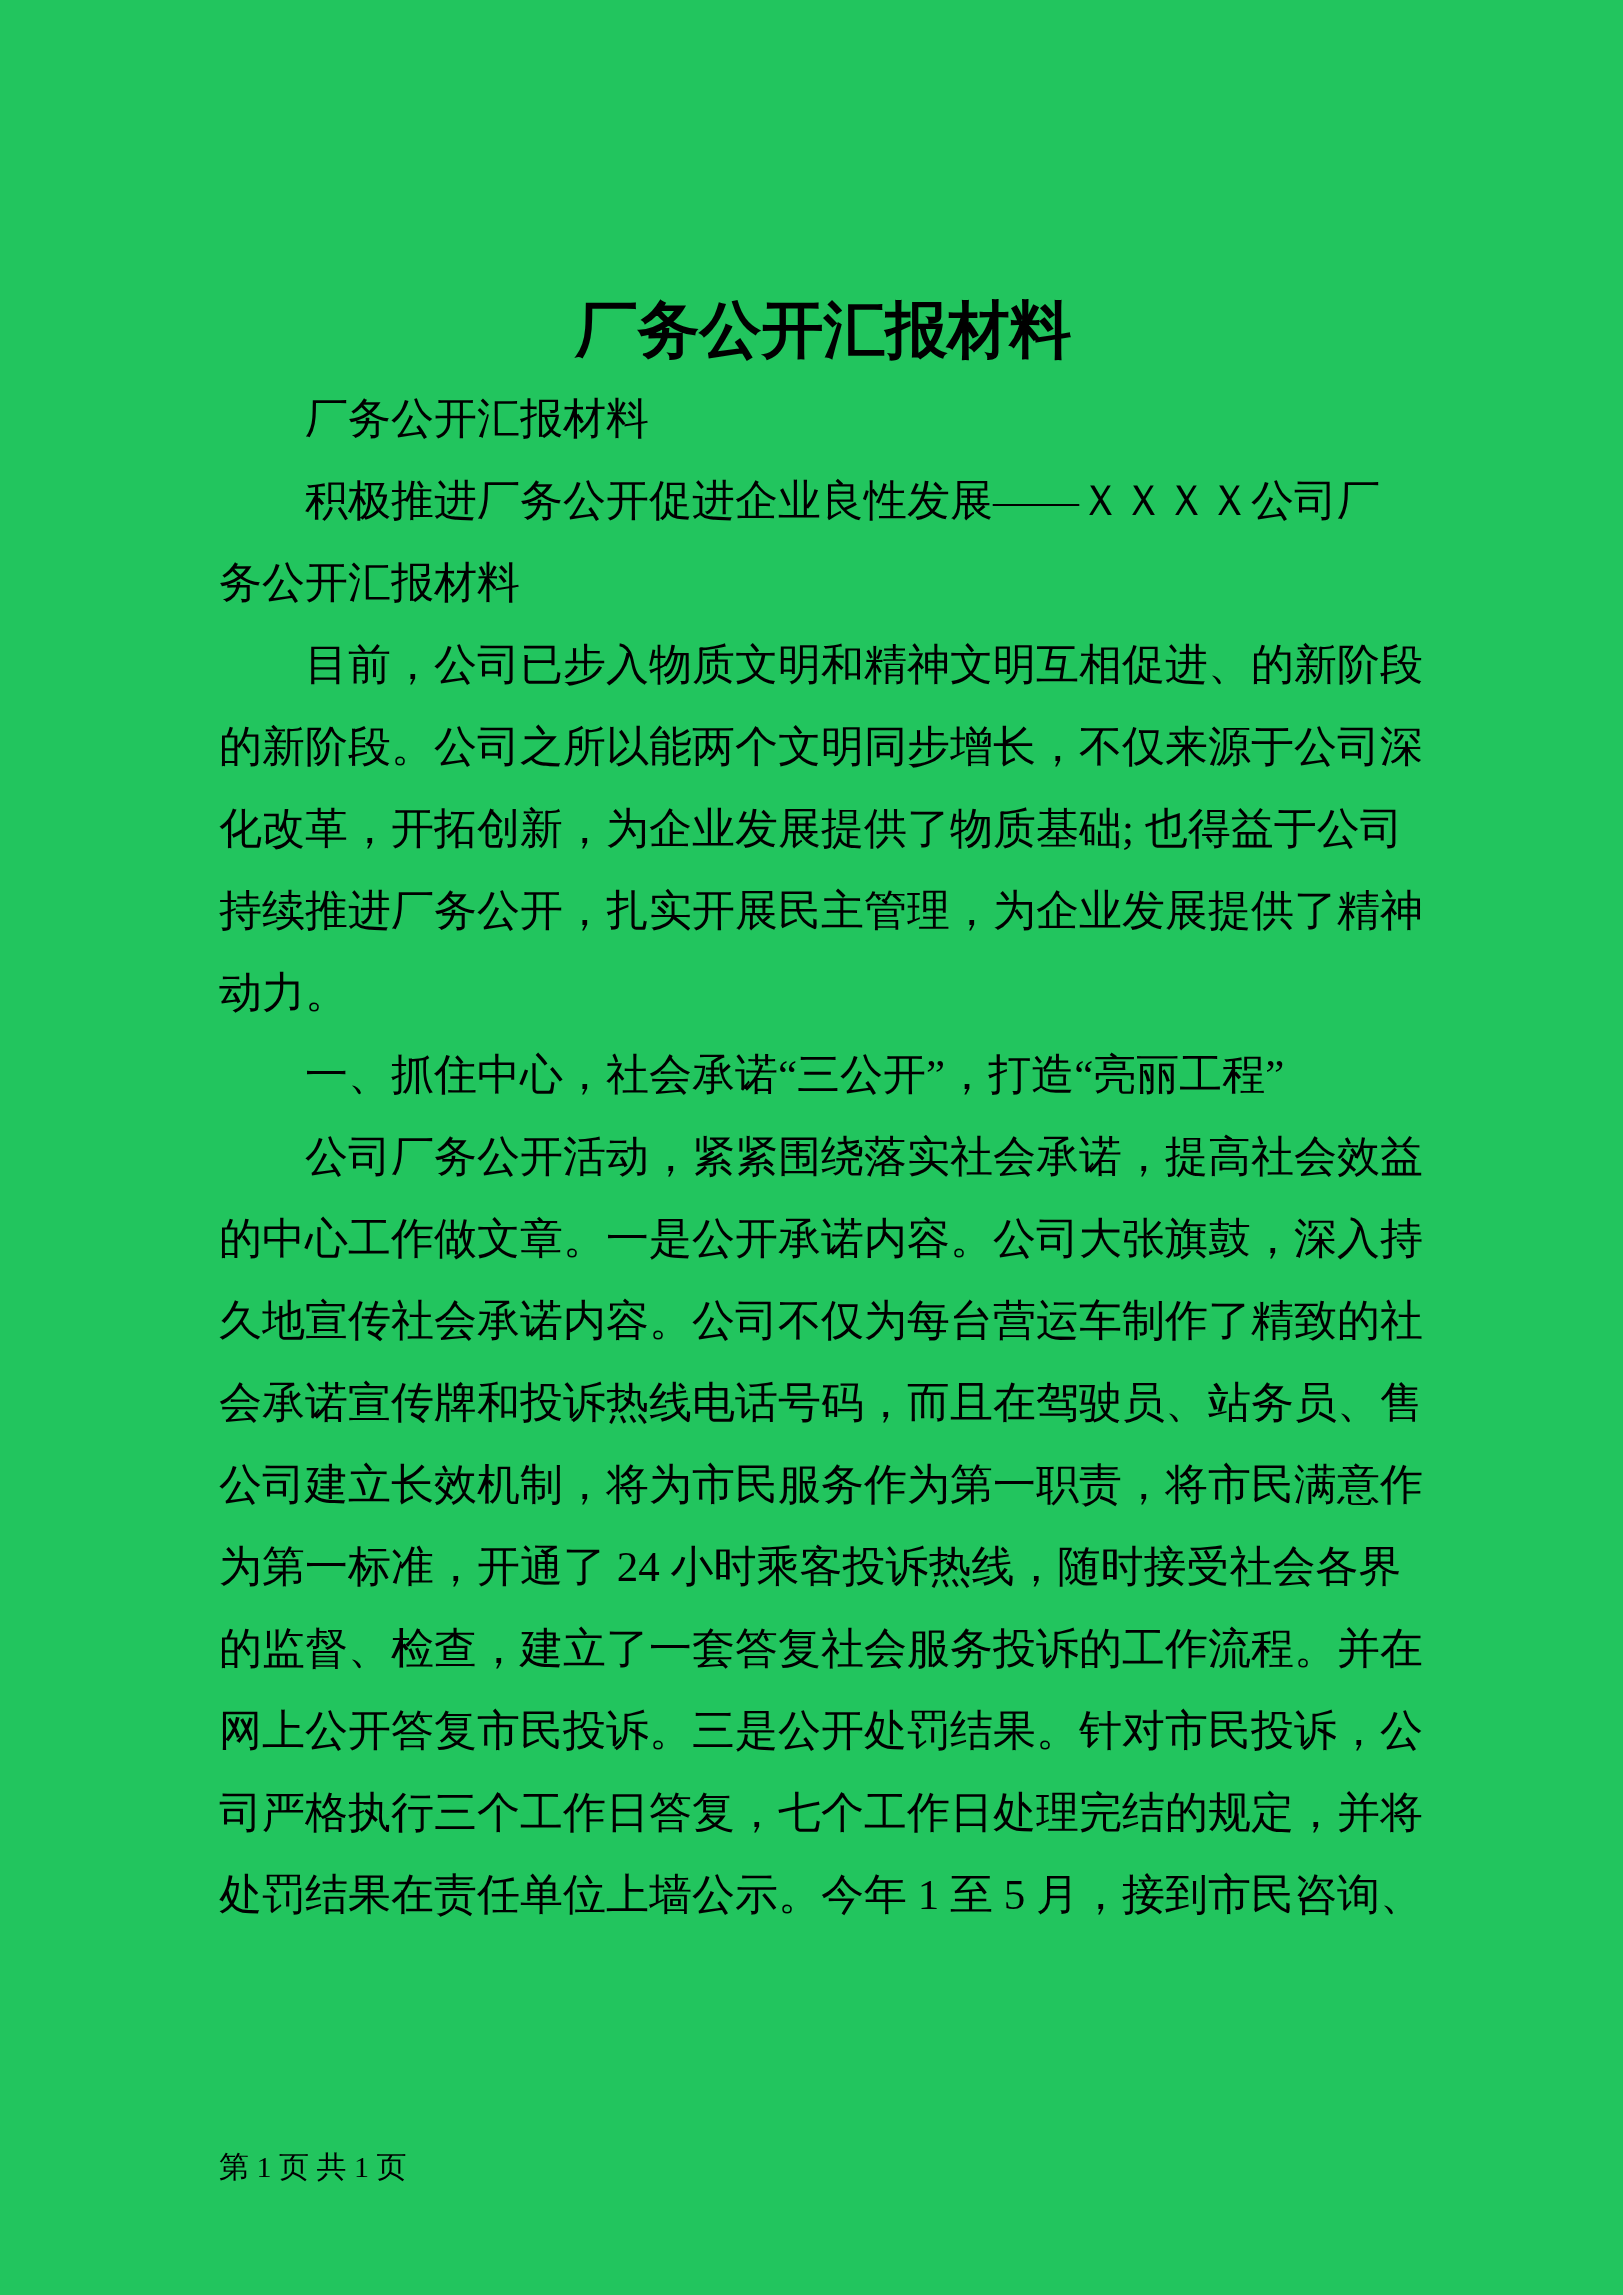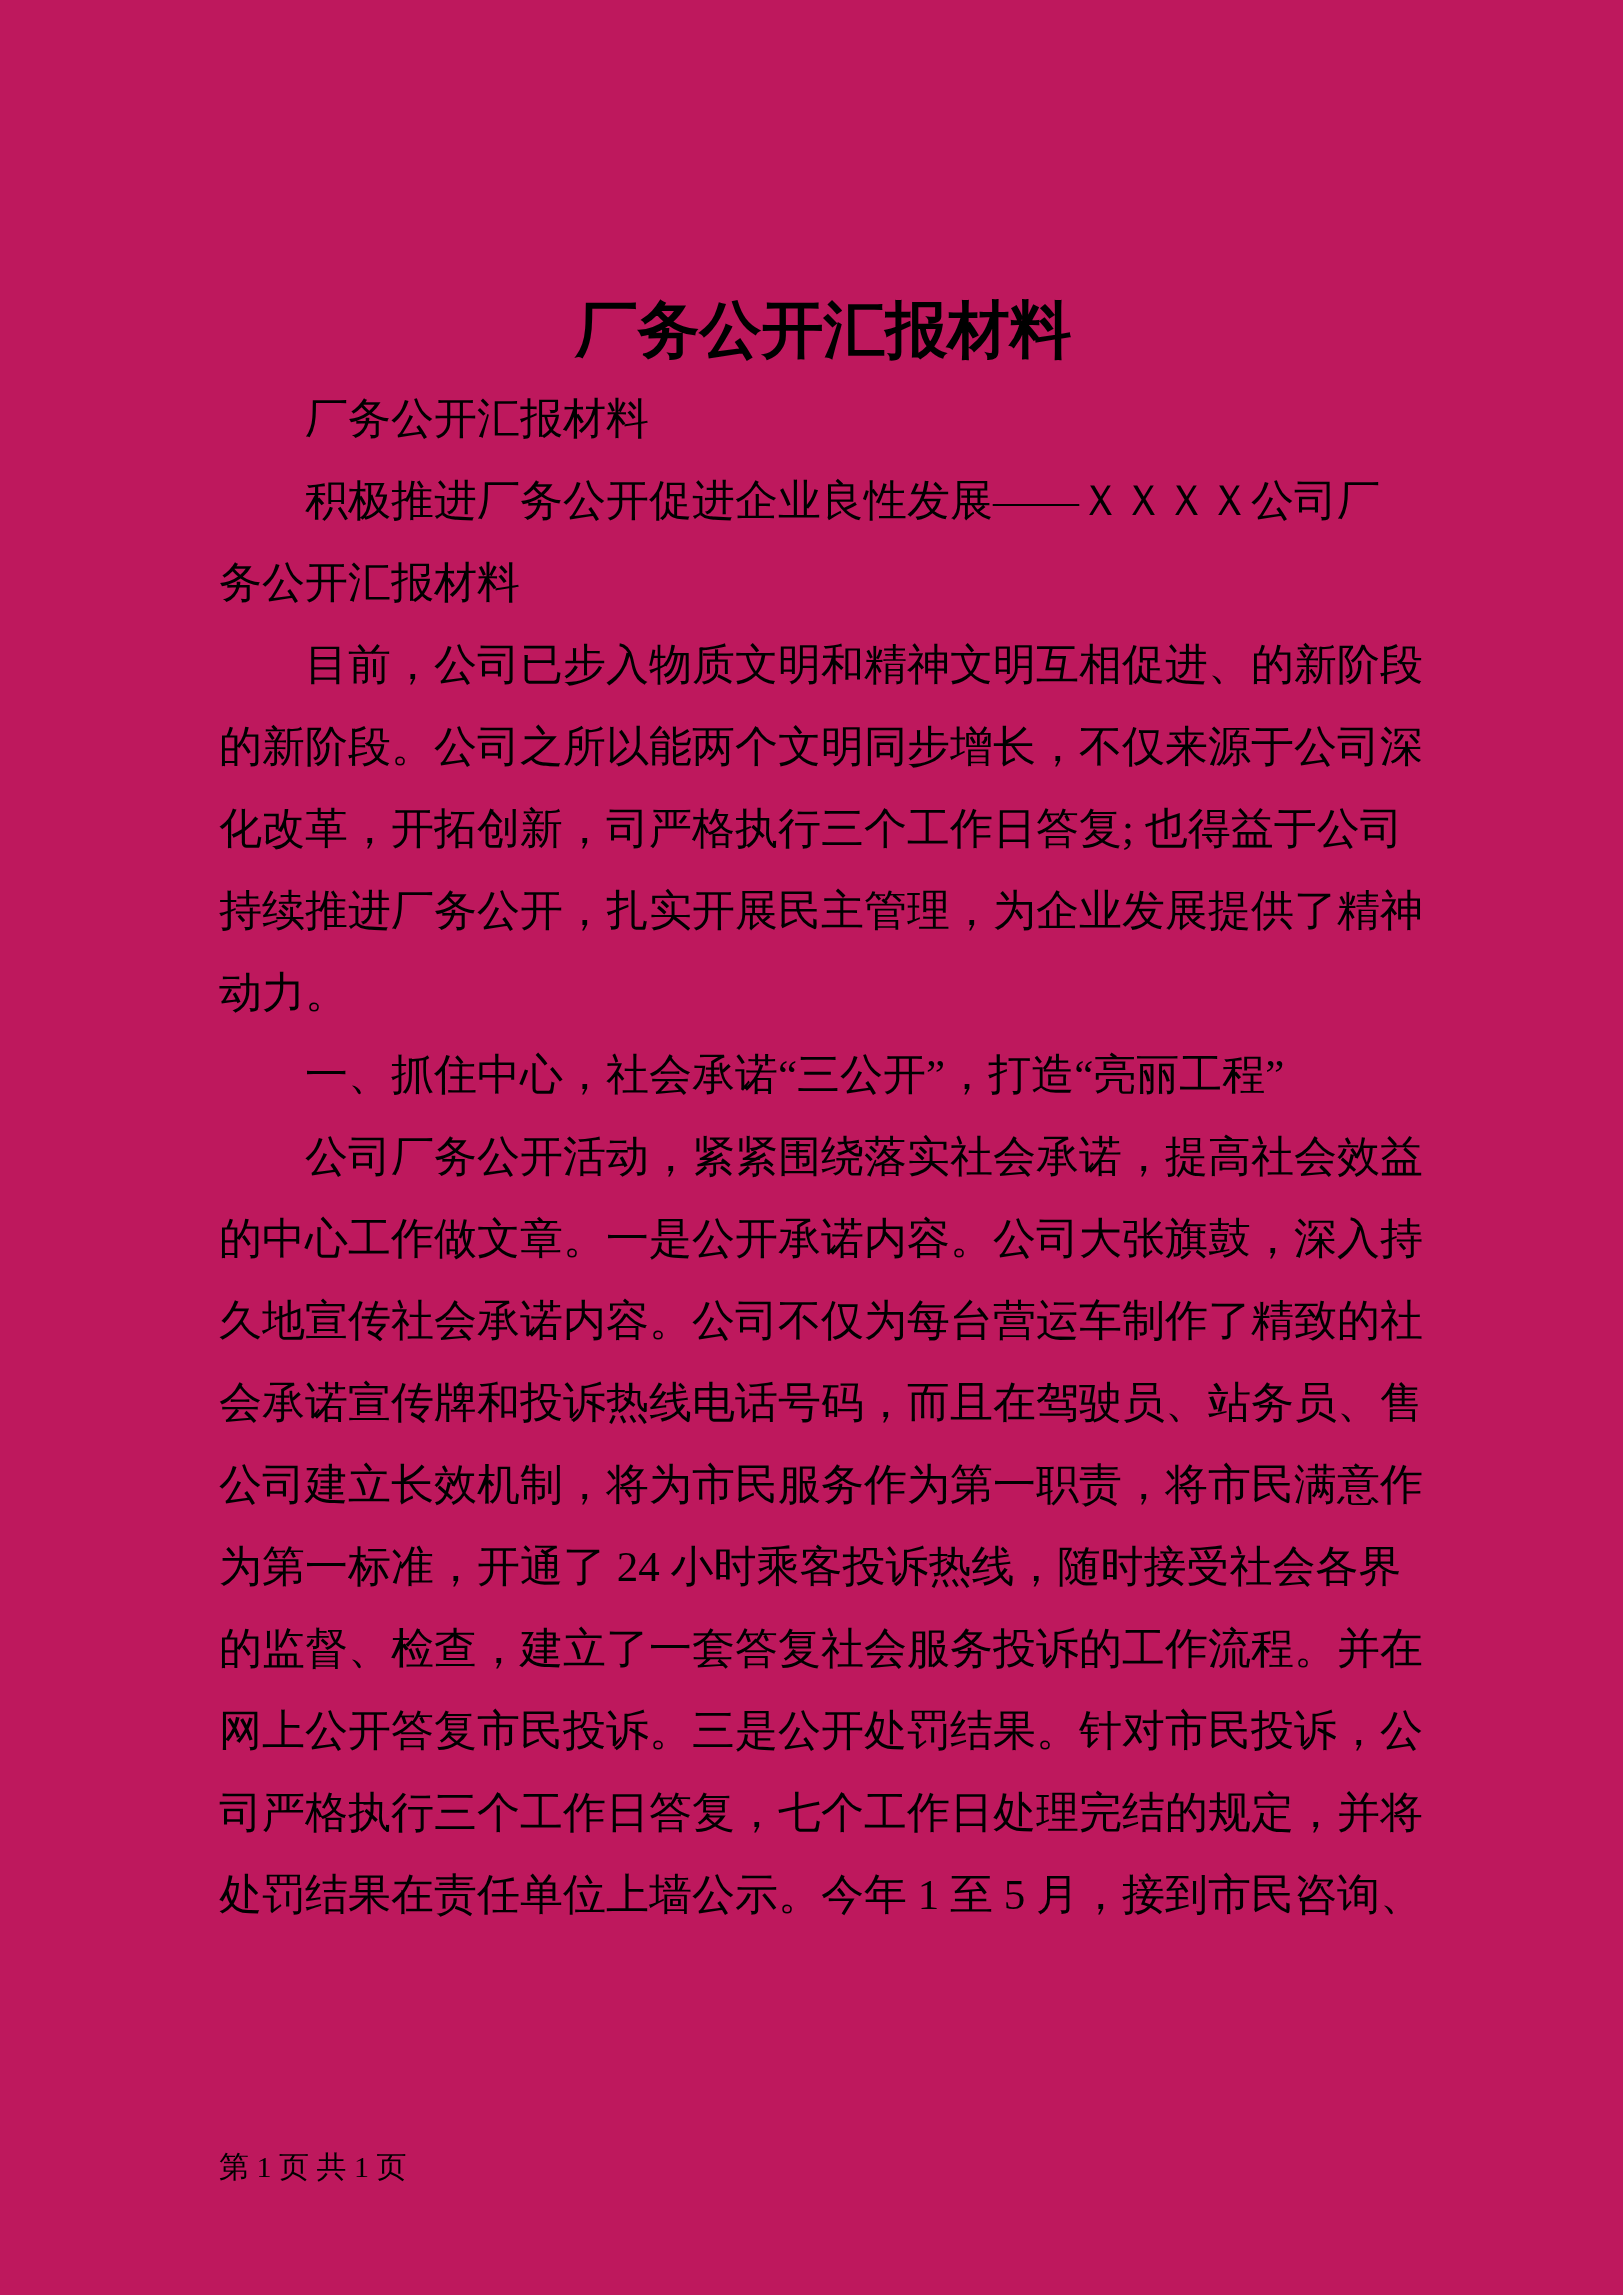--- a/index.html
+++ b/index.html
@@ -4,21 +4,21 @@
 <style>
   html, body {
     margin: 0;
     padding: 0;
     background: #ffffff;
   }
   .page {
     position: relative;
     width: 1623px;
     height: 2295px;
-    background: #be185d;
+    background: #22c55e;
     color: #000000;
     font-family: "Liberation Serif", serif;
     overflow: hidden;
   }
   .content {
     position: absolute;
     left: 219px;
     top: 283px;
     width: 1209px;
   }
@@ -53,21 +53,21 @@
 <body>
 
 <div class="page">
   <div class="content">
     <h1 class="doc-title">厂务公开汇报材料</h1>
     <div class="line">　　厂务公开汇报材料</div>
     <div class="line">　　积极推进厂务公开促进企业良性发展——ＸＸＸＸ公司厂</div>
     <div class="line">务公开汇报材料</div>
     <div class="line">　　目前，公司已步入物质文明和精神文明互相促进、的新阶段</div>
     <div class="line">的新阶段。公司之所以能两个文明同步增长，不仅来源于公司深</div>
-    <div class="line">化改革，开拓创新，司严格执行三个工作日答复; 也得益于公司</div>
+    <div class="line">化改革，开拓创新，为企业发展提供了物质基础; 也得益于公司</div>
     <div class="line">持续推进厂务公开，扎实开展民主管理，为企业发展提供了精神</div>
     <div class="line">动力。</div>
     <div class="line">　　一、抓住中心，社会承诺“三公开”，打造“亮丽工程”</div>
     <div class="line">　　公司厂务公开活动，紧紧围绕落实社会承诺，提高社会效益</div>
     <div class="line">的中心工作做文章。一是公开承诺内容。公司大张旗鼓，深入持</div>
     <div class="line">久地宣传社会承诺内容。公司不仅为每台营运车制作了精致的社</div>
     <div class="line">会承诺宣传牌和投诉热线电话号码，而且在驾驶员、站务员、售</div>
     <div class="line">公司建立长效机制，将为市民服务作为第一职责，将市民满意作</div>
     <div class="line">为第一标准，开通了 24 小时乘客投诉热线，随时接受社会各界</div>
     <div class="line">的监督、检查，建立了一套答复社会服务投诉的工作流程。并在</div>

